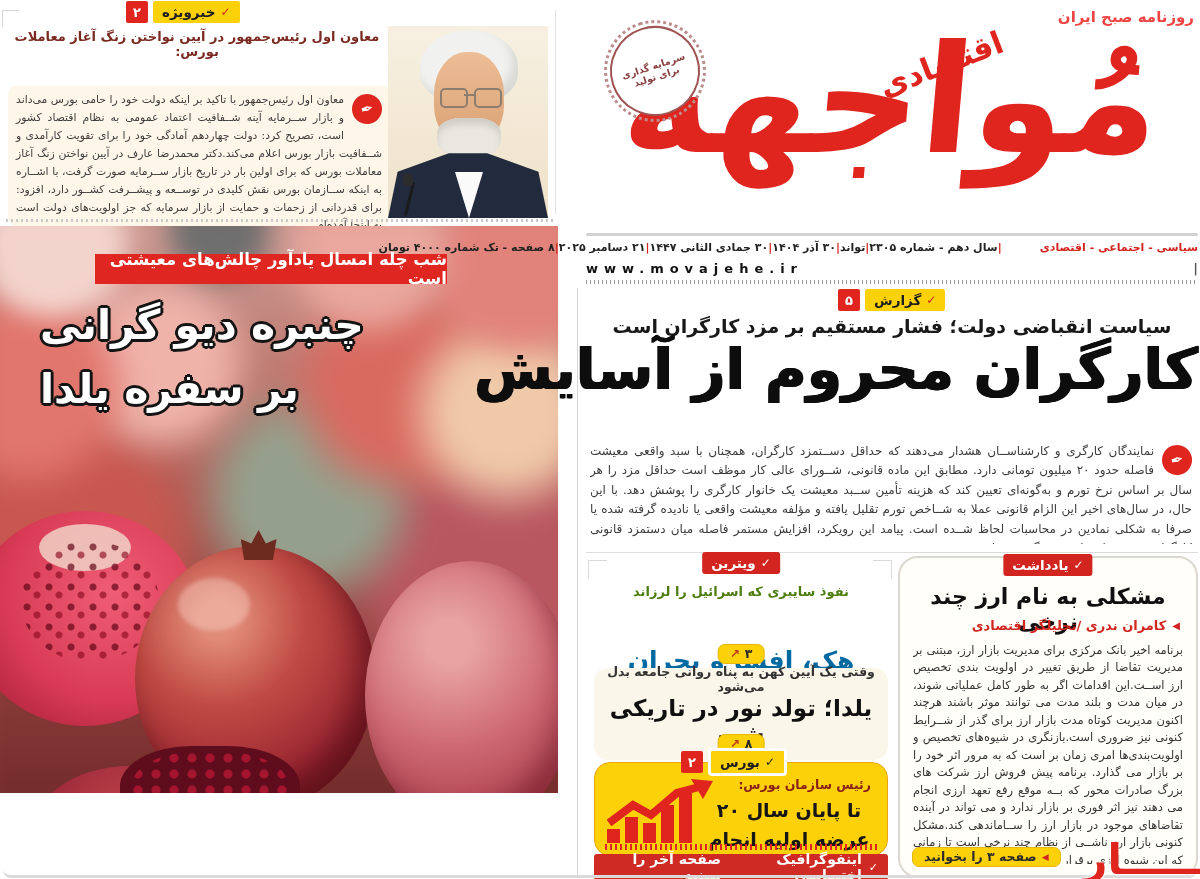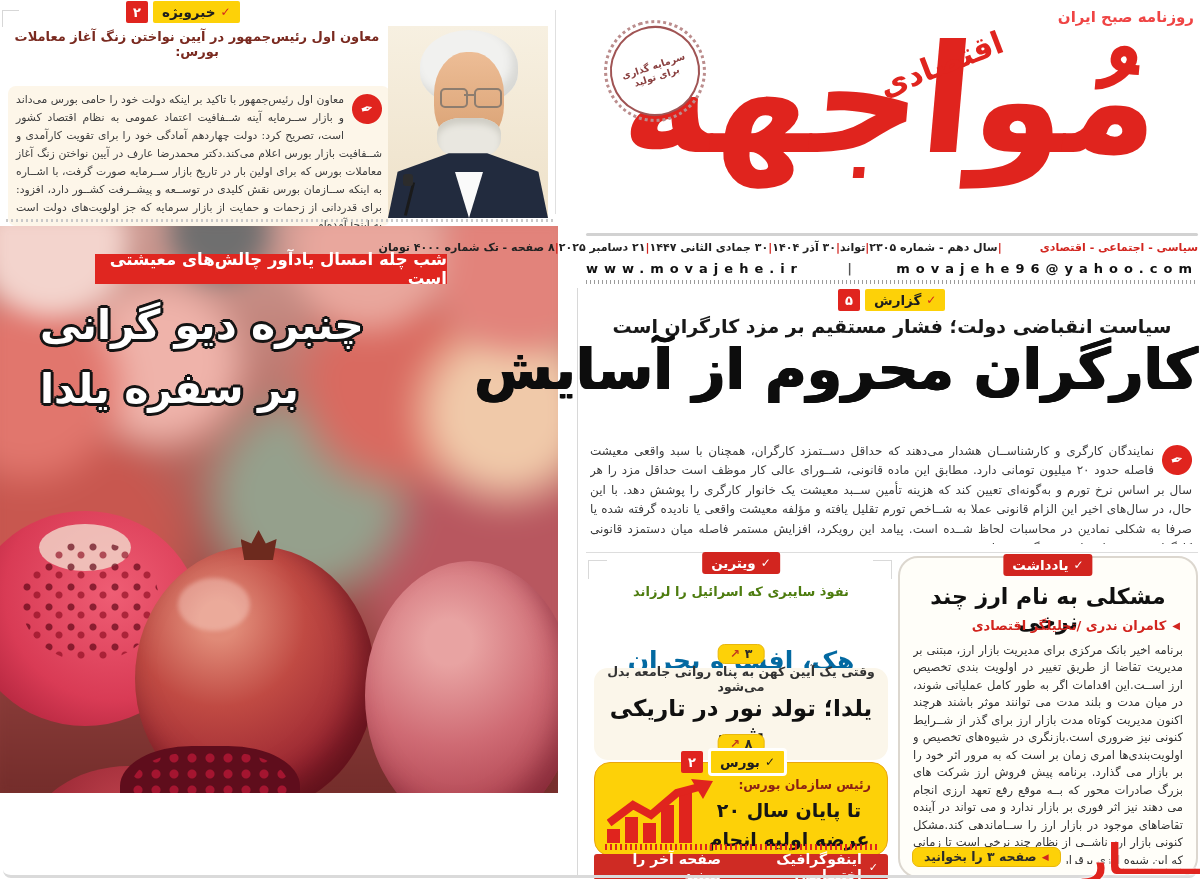--- a/index.html
+++ b/index.html
@@ -269,21 +269,20 @@
       <span class="sep">|</span>
       <span>۳۰ جمادی الثانی ۱۴۴۷</span>
       <span class="sep">|</span>
       <span>۲۱ دسامبر ۲۰۲۵</span>
       <span class="sep">|</span>
       <span>۸ صفحه - تک شماره ۴۰۰۰ تومان</span>
     </div>
     <div class="urls">
       <span>www.movajehe.ir</span>
       <span class="sep">|</span>
-      <span>movajehe96@yahoo.com</span>
     </div>
     <div class="barcode"></div>
 
     <div class="tag rep-tag">
       <span class="lbl">
           <i class="chk">✓</i>
           <b>گزارش</b>
         </span>
       <span class="pg">۵</span>
     </div>

